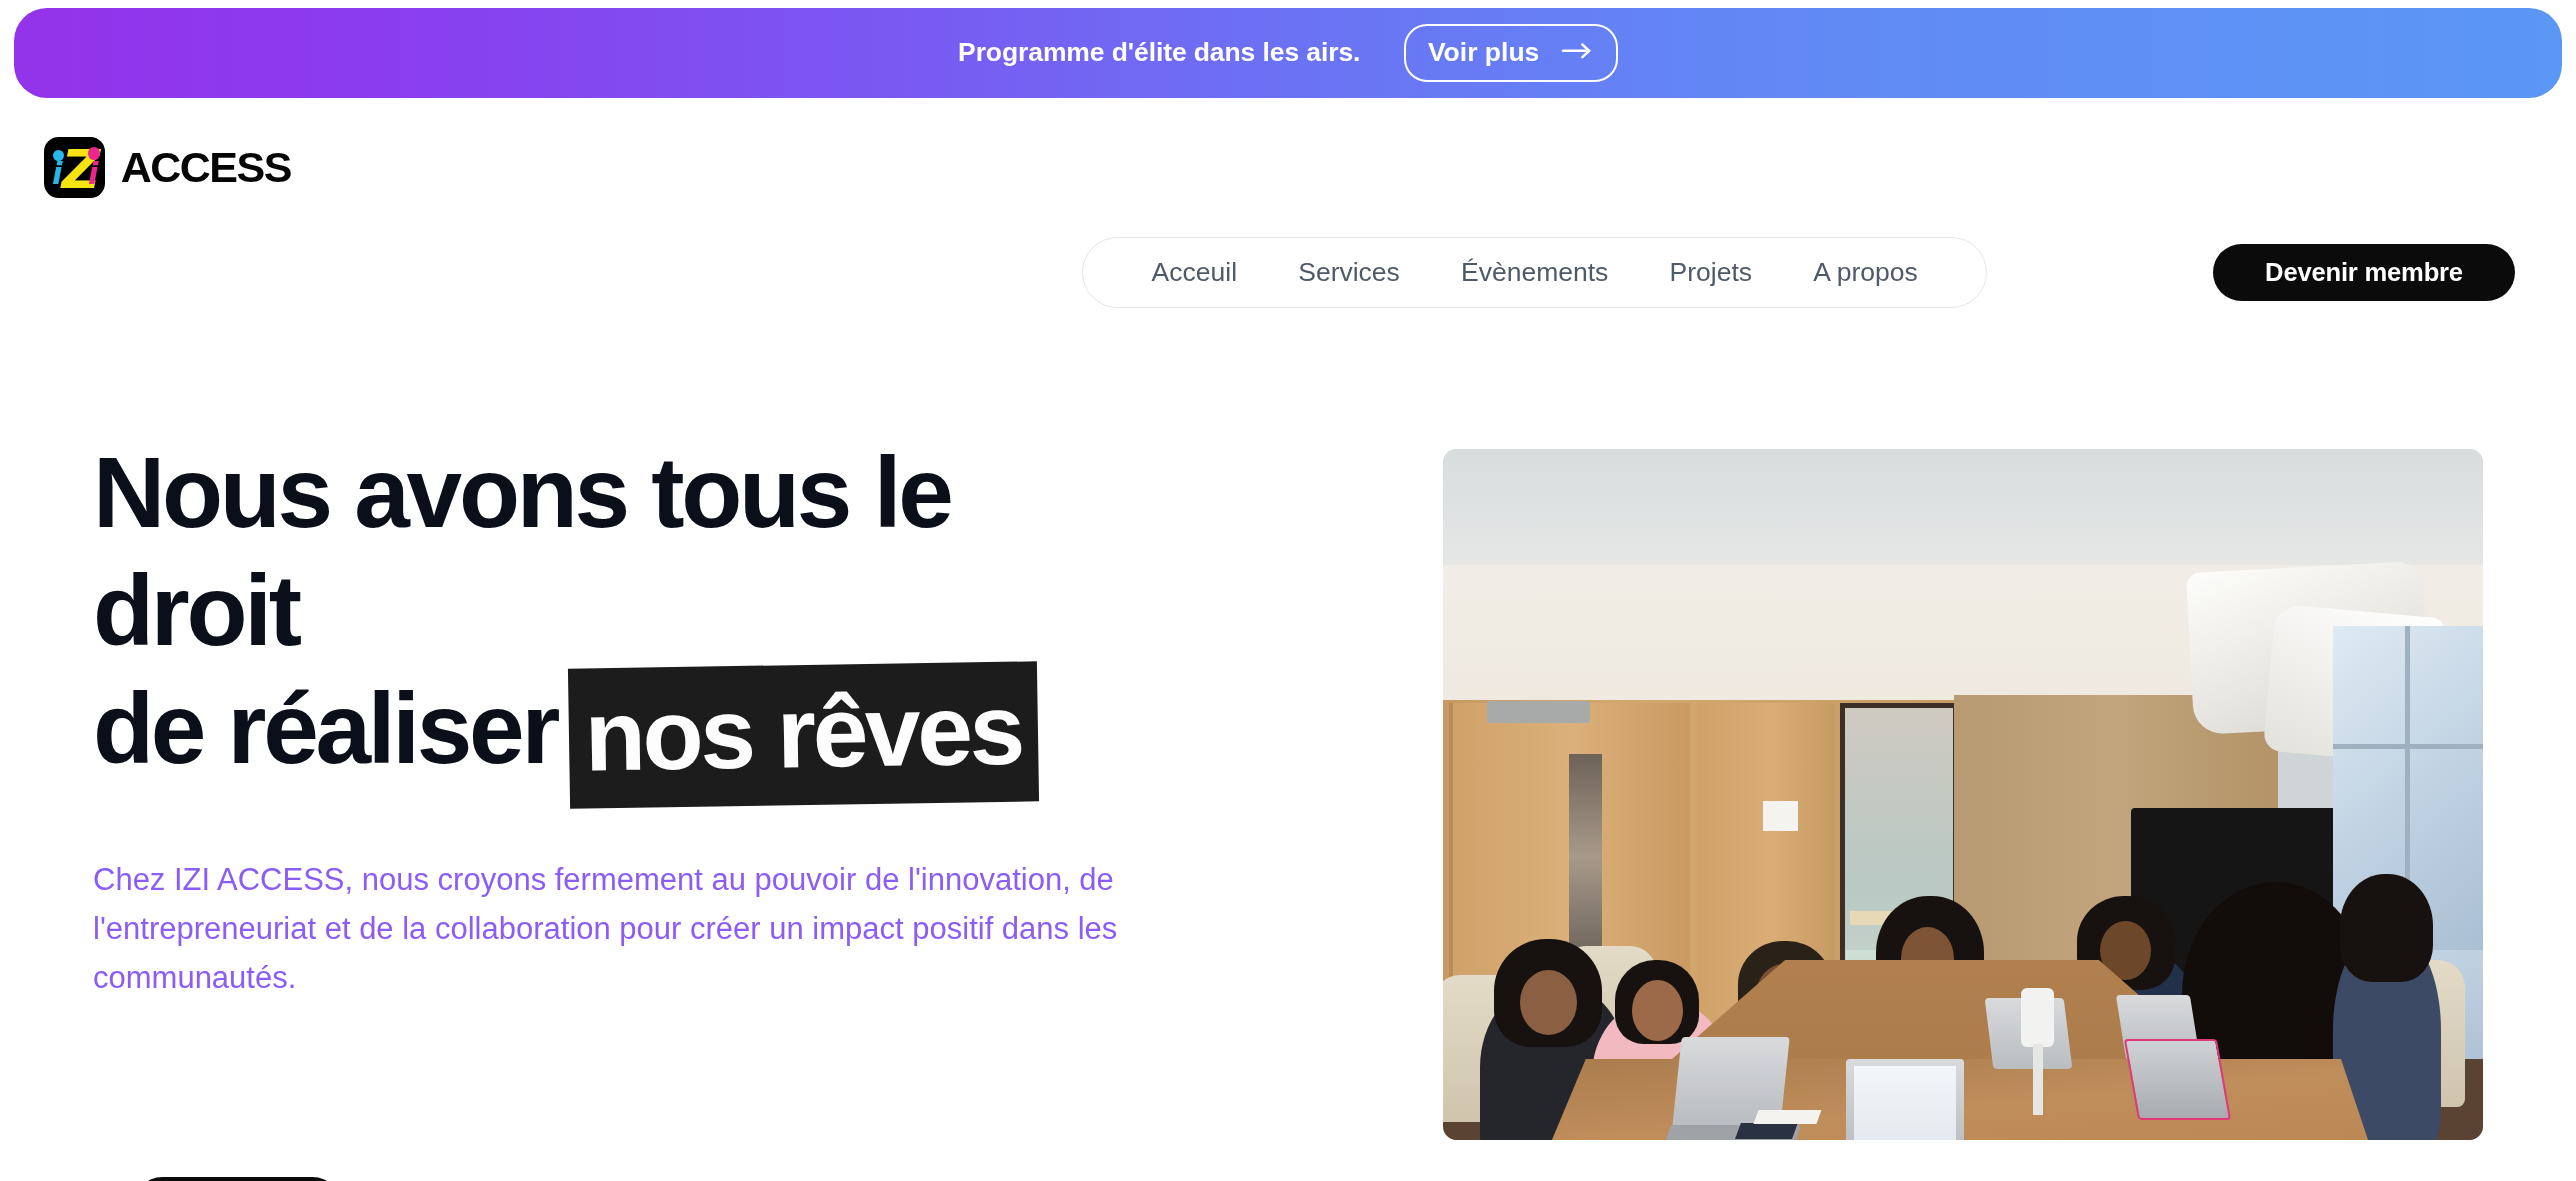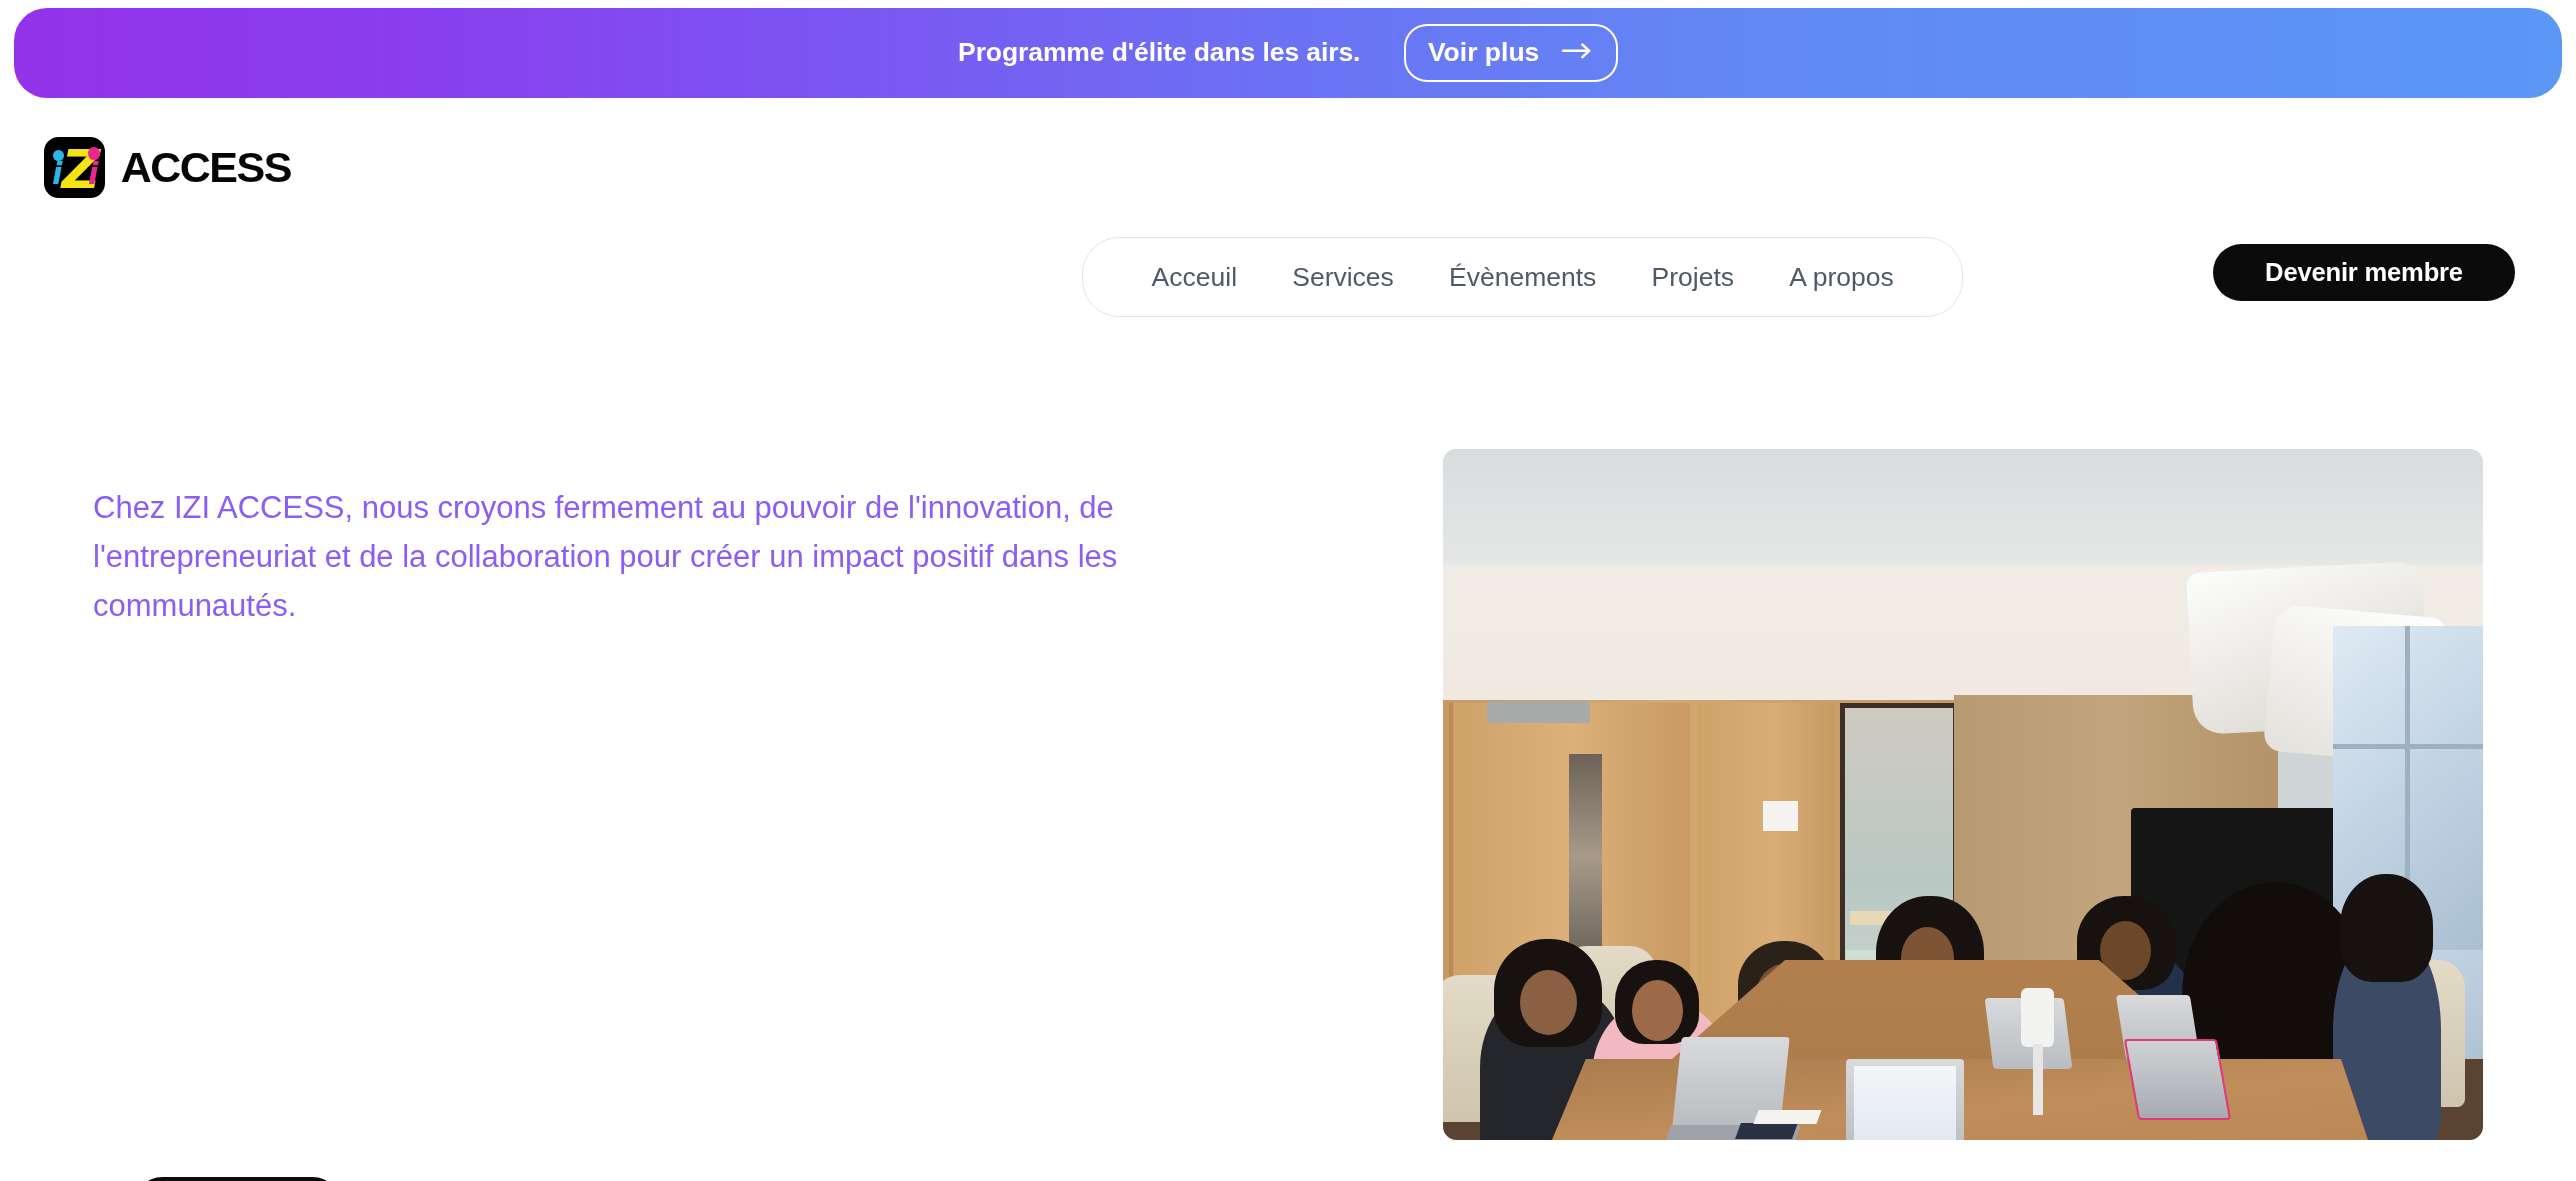--- a/index.html
+++ b/index.html
@@ -58,21 +58,21 @@
   .glyph-i2 { color:#ec268f; font-size:30.5px; left:44px; top:21.6px; }
   .glyph-i2-dot { position:absolute; left:44px; top:9.8px; width:11.8px; height:12.8px; border-radius:50%; background:#ec268f; }
 
   .logo-text {
     color:#050505; font-size:43px; font-weight:700;
     letter-spacing:-1.5px; font-family:"Liberation Sans", sans-serif;
   }
 
   .nav-pill {
     position:absolute; left:1082px; top:139px;
-    height:80px; display:flex; align-items:center; gap:4px;
+    height:71px; display:flex; align-items:center; gap:10px;
     border:1.6px solid #e3e6ea; border-radius:37px;
     background:#ffffff; padding:0 43px;
   }
   .nav-item {
     color:#4f5a68; font-size:26.5px; font-weight:400;
     padding:0 25.6px; white-space:nowrap; cursor:pointer;
     line-height:69px;
   }
 
   .member-btn {
@@ -202,20 +202,28 @@
     <span class="nav-item">Services</span>
     <span class="nav-item">Évènements</span>
     <span class="nav-item">Projets</span>
     <span class="nav-item">A propos</span>
   </nav>
 
   <div class="member-btn">Devenir membre</div>
 </div>
 
 <div class="hero-left">
+  <h1 class="headline">
+    <span class="ln">Nous avons tous le</span>
+    <span class="ln">droit</span>
+    <span class="ln ln3">
+      <span>de réaliser</span>
+      <span class="hl-box">nos rêves</span>
+    </span>
+  </h1>
   <p class="lead">Chez IZI ACCESS, nous croyons fermement au pouvoir de l'innovation, de l'entrepreneuriat et de la collaboration pour créer un impact positif dans les communautés.</p>
 </div>
 
 <div class="cta-peek"></div>
 
 <div class="hero-img">
   <div class="hi ceiling"></div>
   <div class="hi wall-upper"></div>
   <div class="hi wall-wood-l"></div>
   <div class="hi door-frame"></div>

